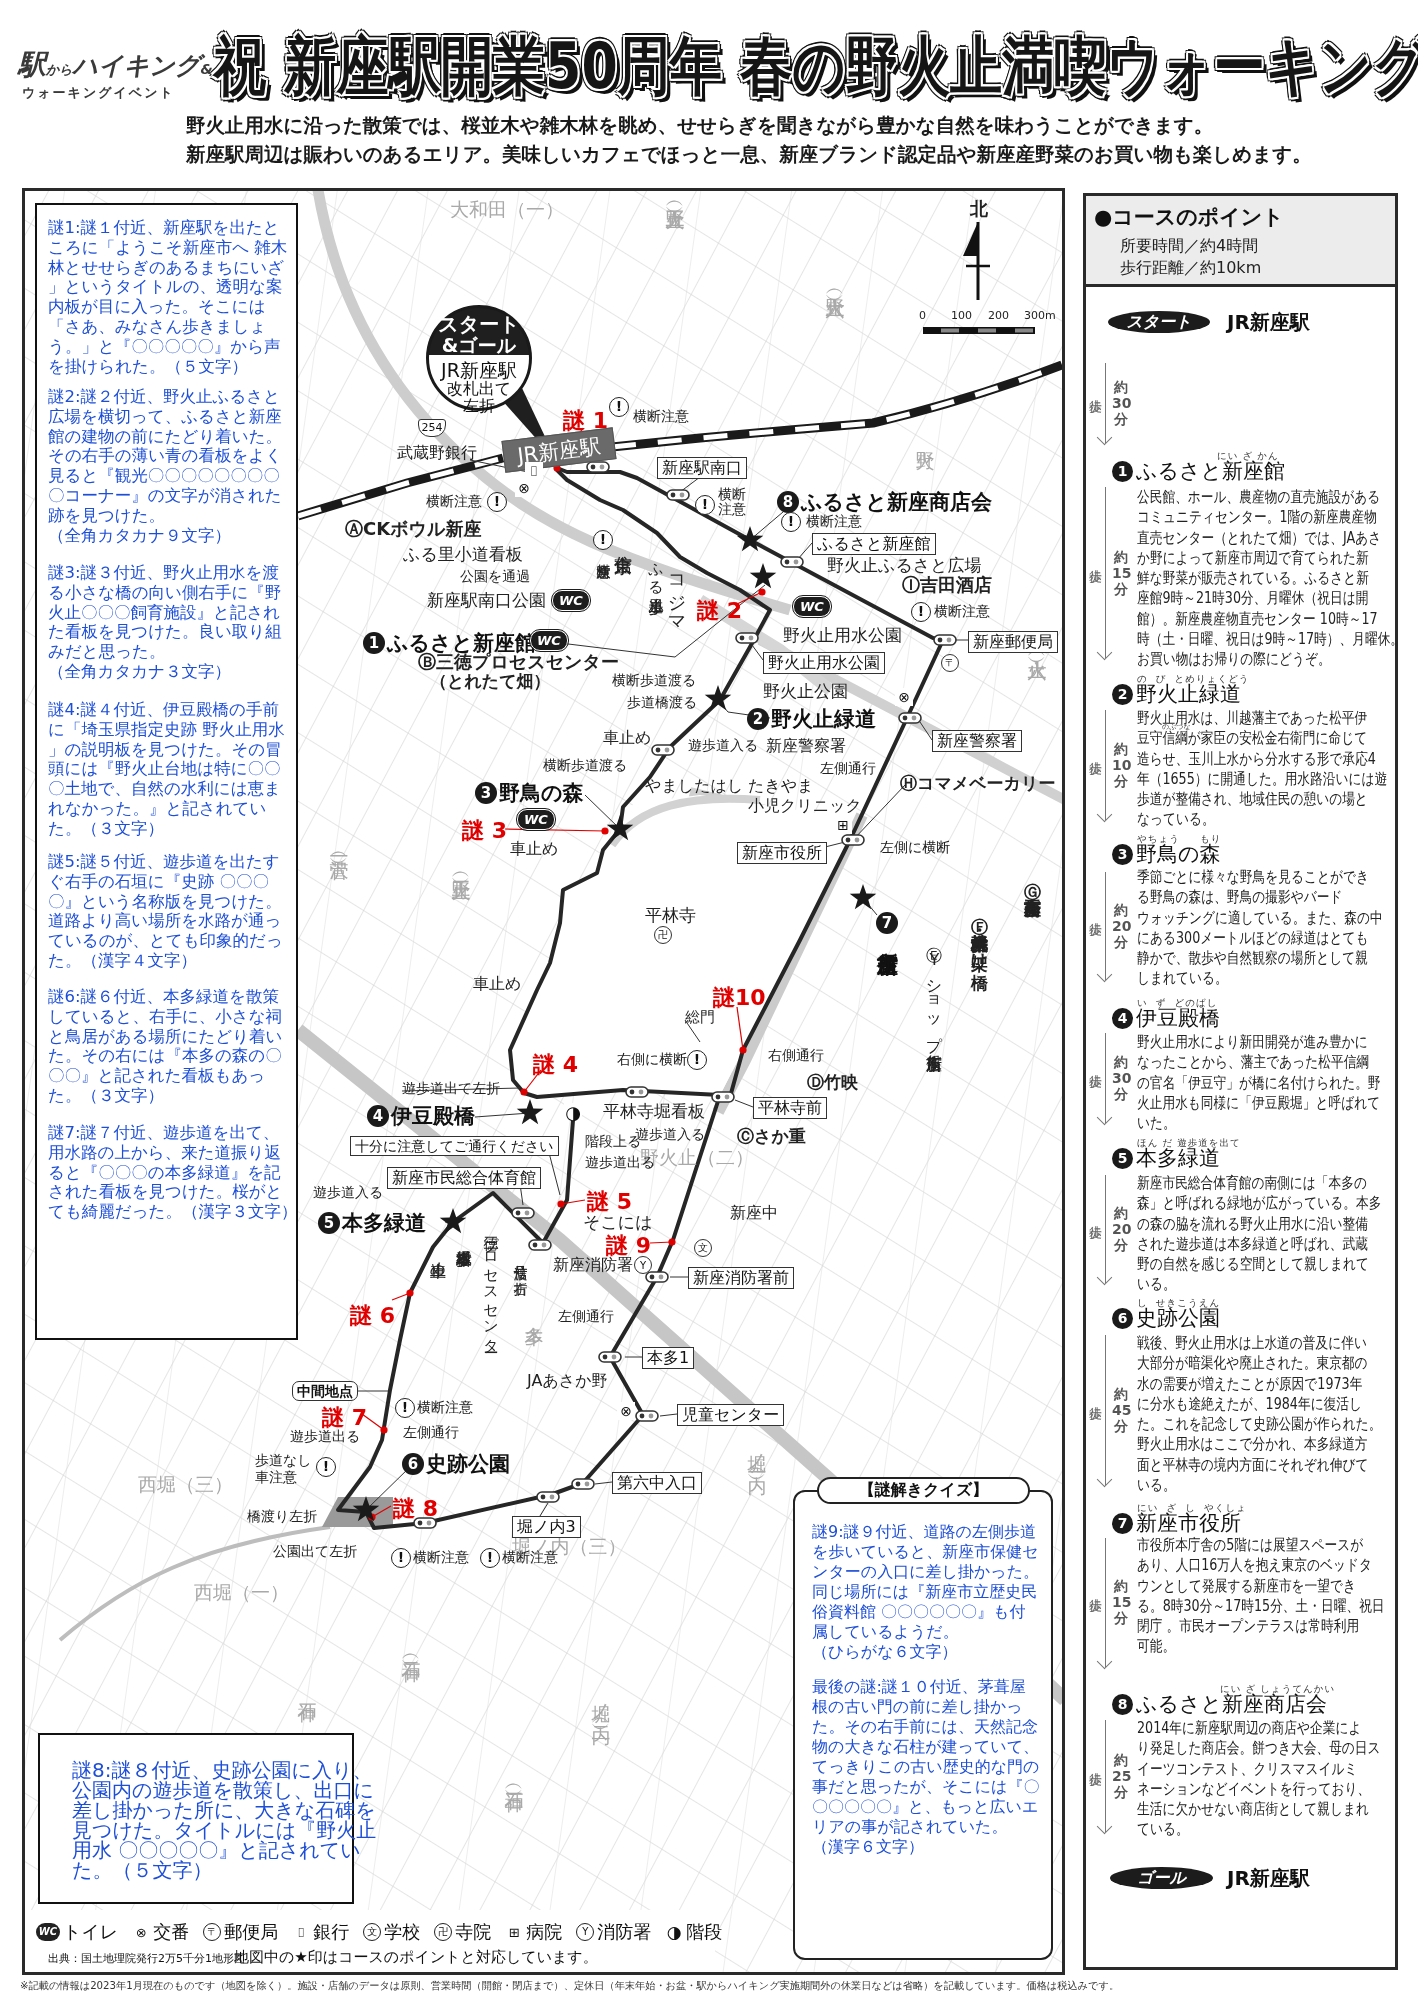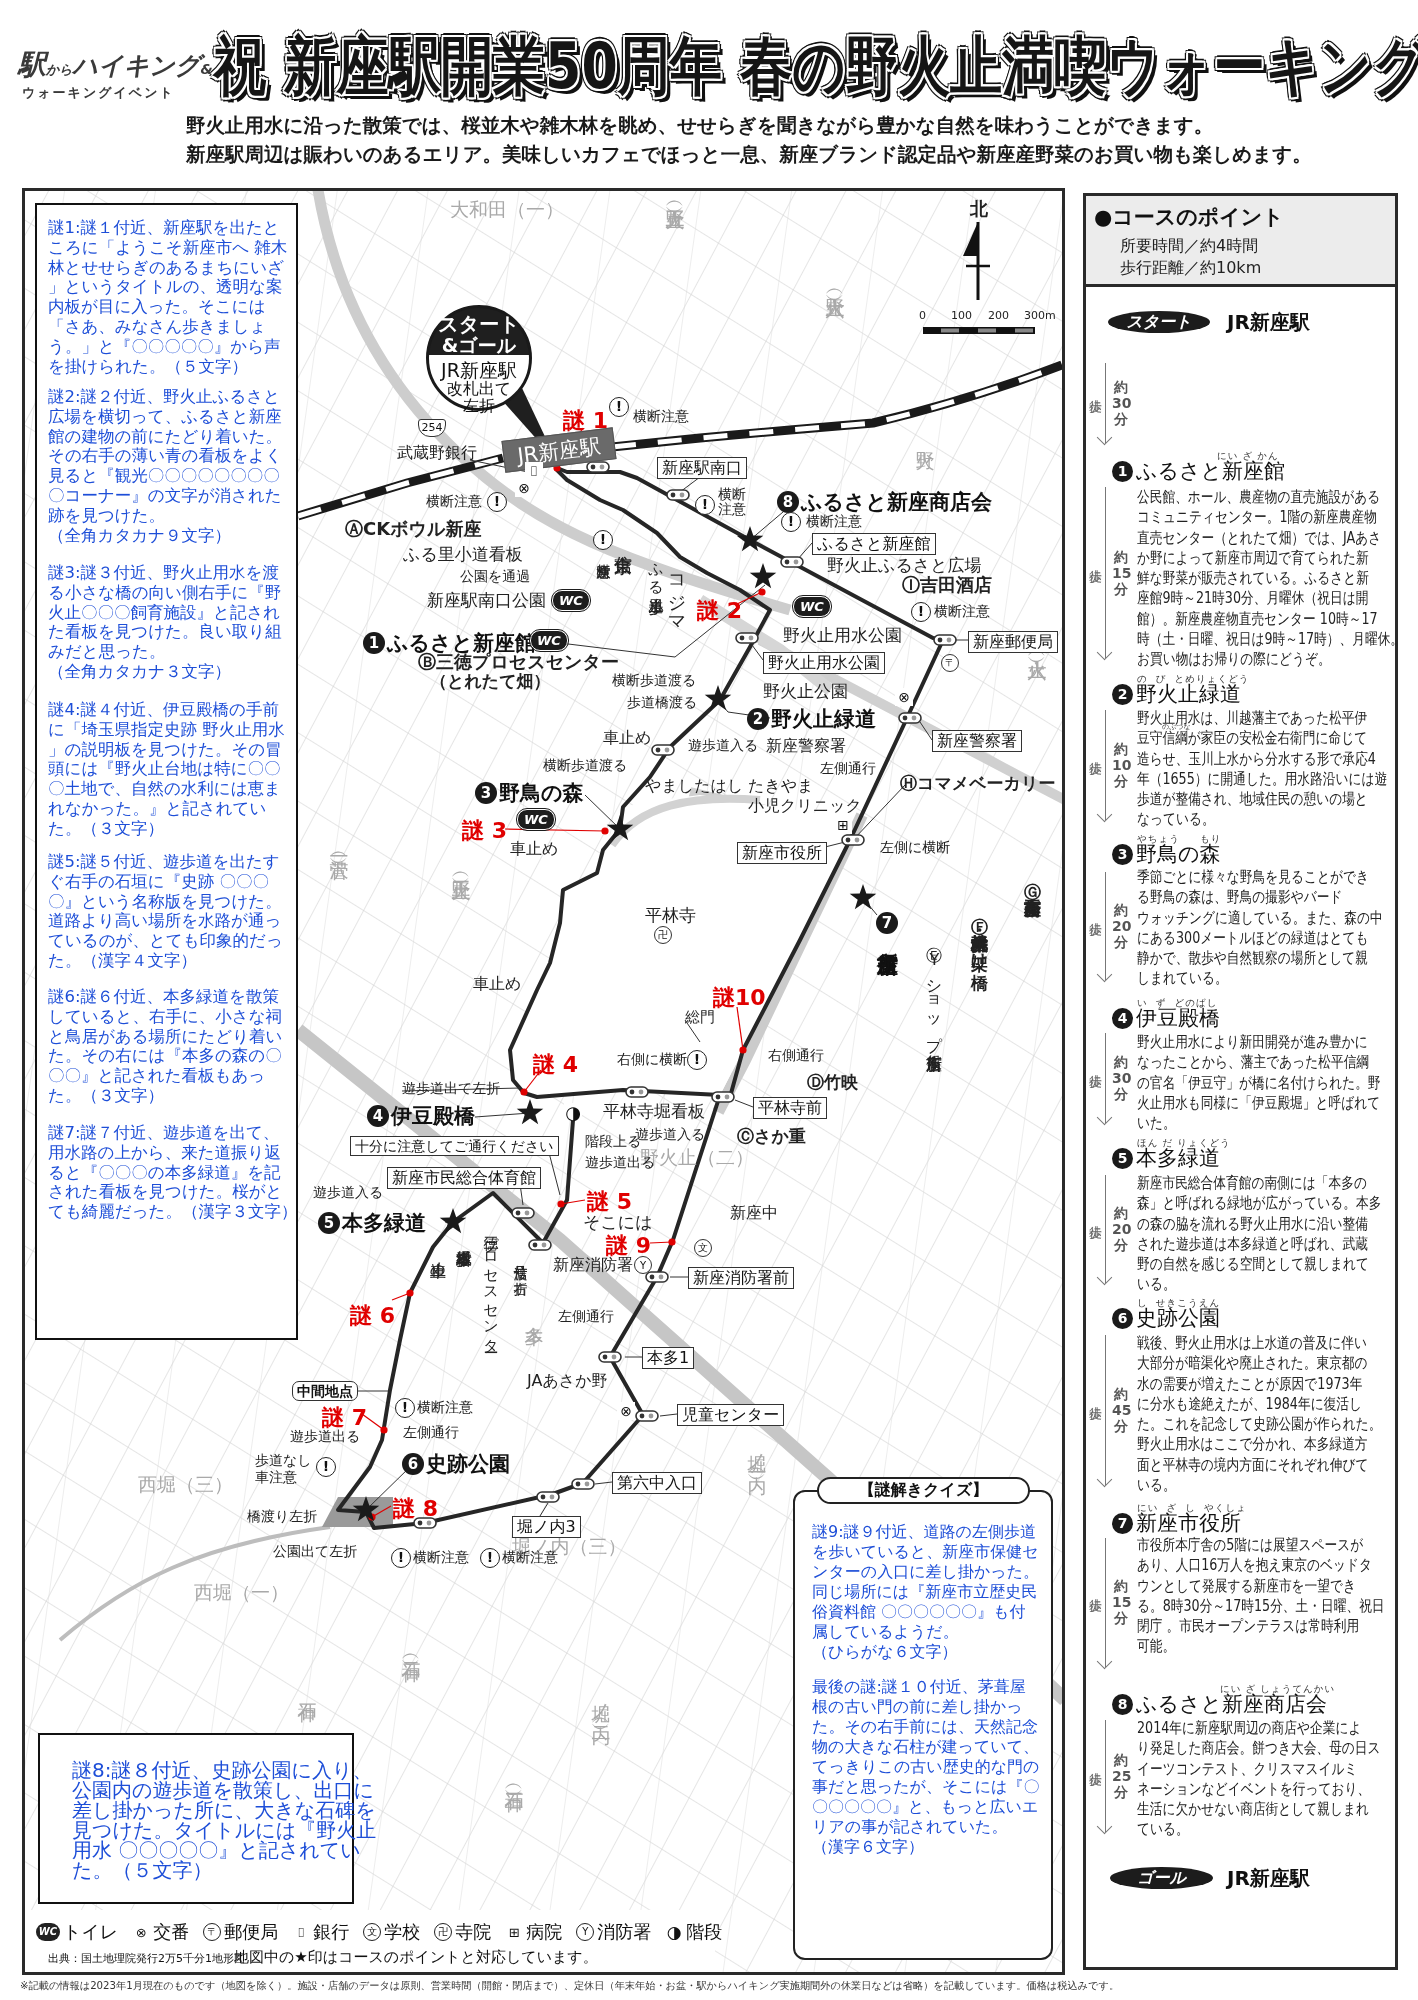--- a/index.html
+++ b/index.html
@@ -641,21 +641,21 @@
 <div class="a ph" style="top:1004px">
     <span class="num">4</span>
     <span>伊豆殿橋</span>
   </div>
 <div class="a desc" style="top:1032px">野火止用水により新田開発が進み豊かに
 なったことから、藩主であった松平信綱
 の官名「伊豆守」が橋に名付けられた。野
 火止用水も同様に「伊豆殿堀」と呼ばれて
 いた。</div>
 
-<div class="a ruby" style="left:1137px;top:1137px">ほん だ りょくどう</div>
+<div class="a ruby" style="left:1137px;top:1137px">ほん だ 遊歩道を出て</div>
 <div class="a ph" style="top:1144px">
     <span class="num">5</span>
     <span>本多緑道</span>
   </div>
 <div class="a desc" style="top:1173px">新座市民総合体育館の南側には「本多の
 森」と呼ばれる緑地が広がっている。本多
 の森の脇を流れる野火止用水に沿い整備
 された遊歩道は本多緑道と呼ばれ、武蔵
 野の自然を感じる空間として親しまれて
 いる。</div>

